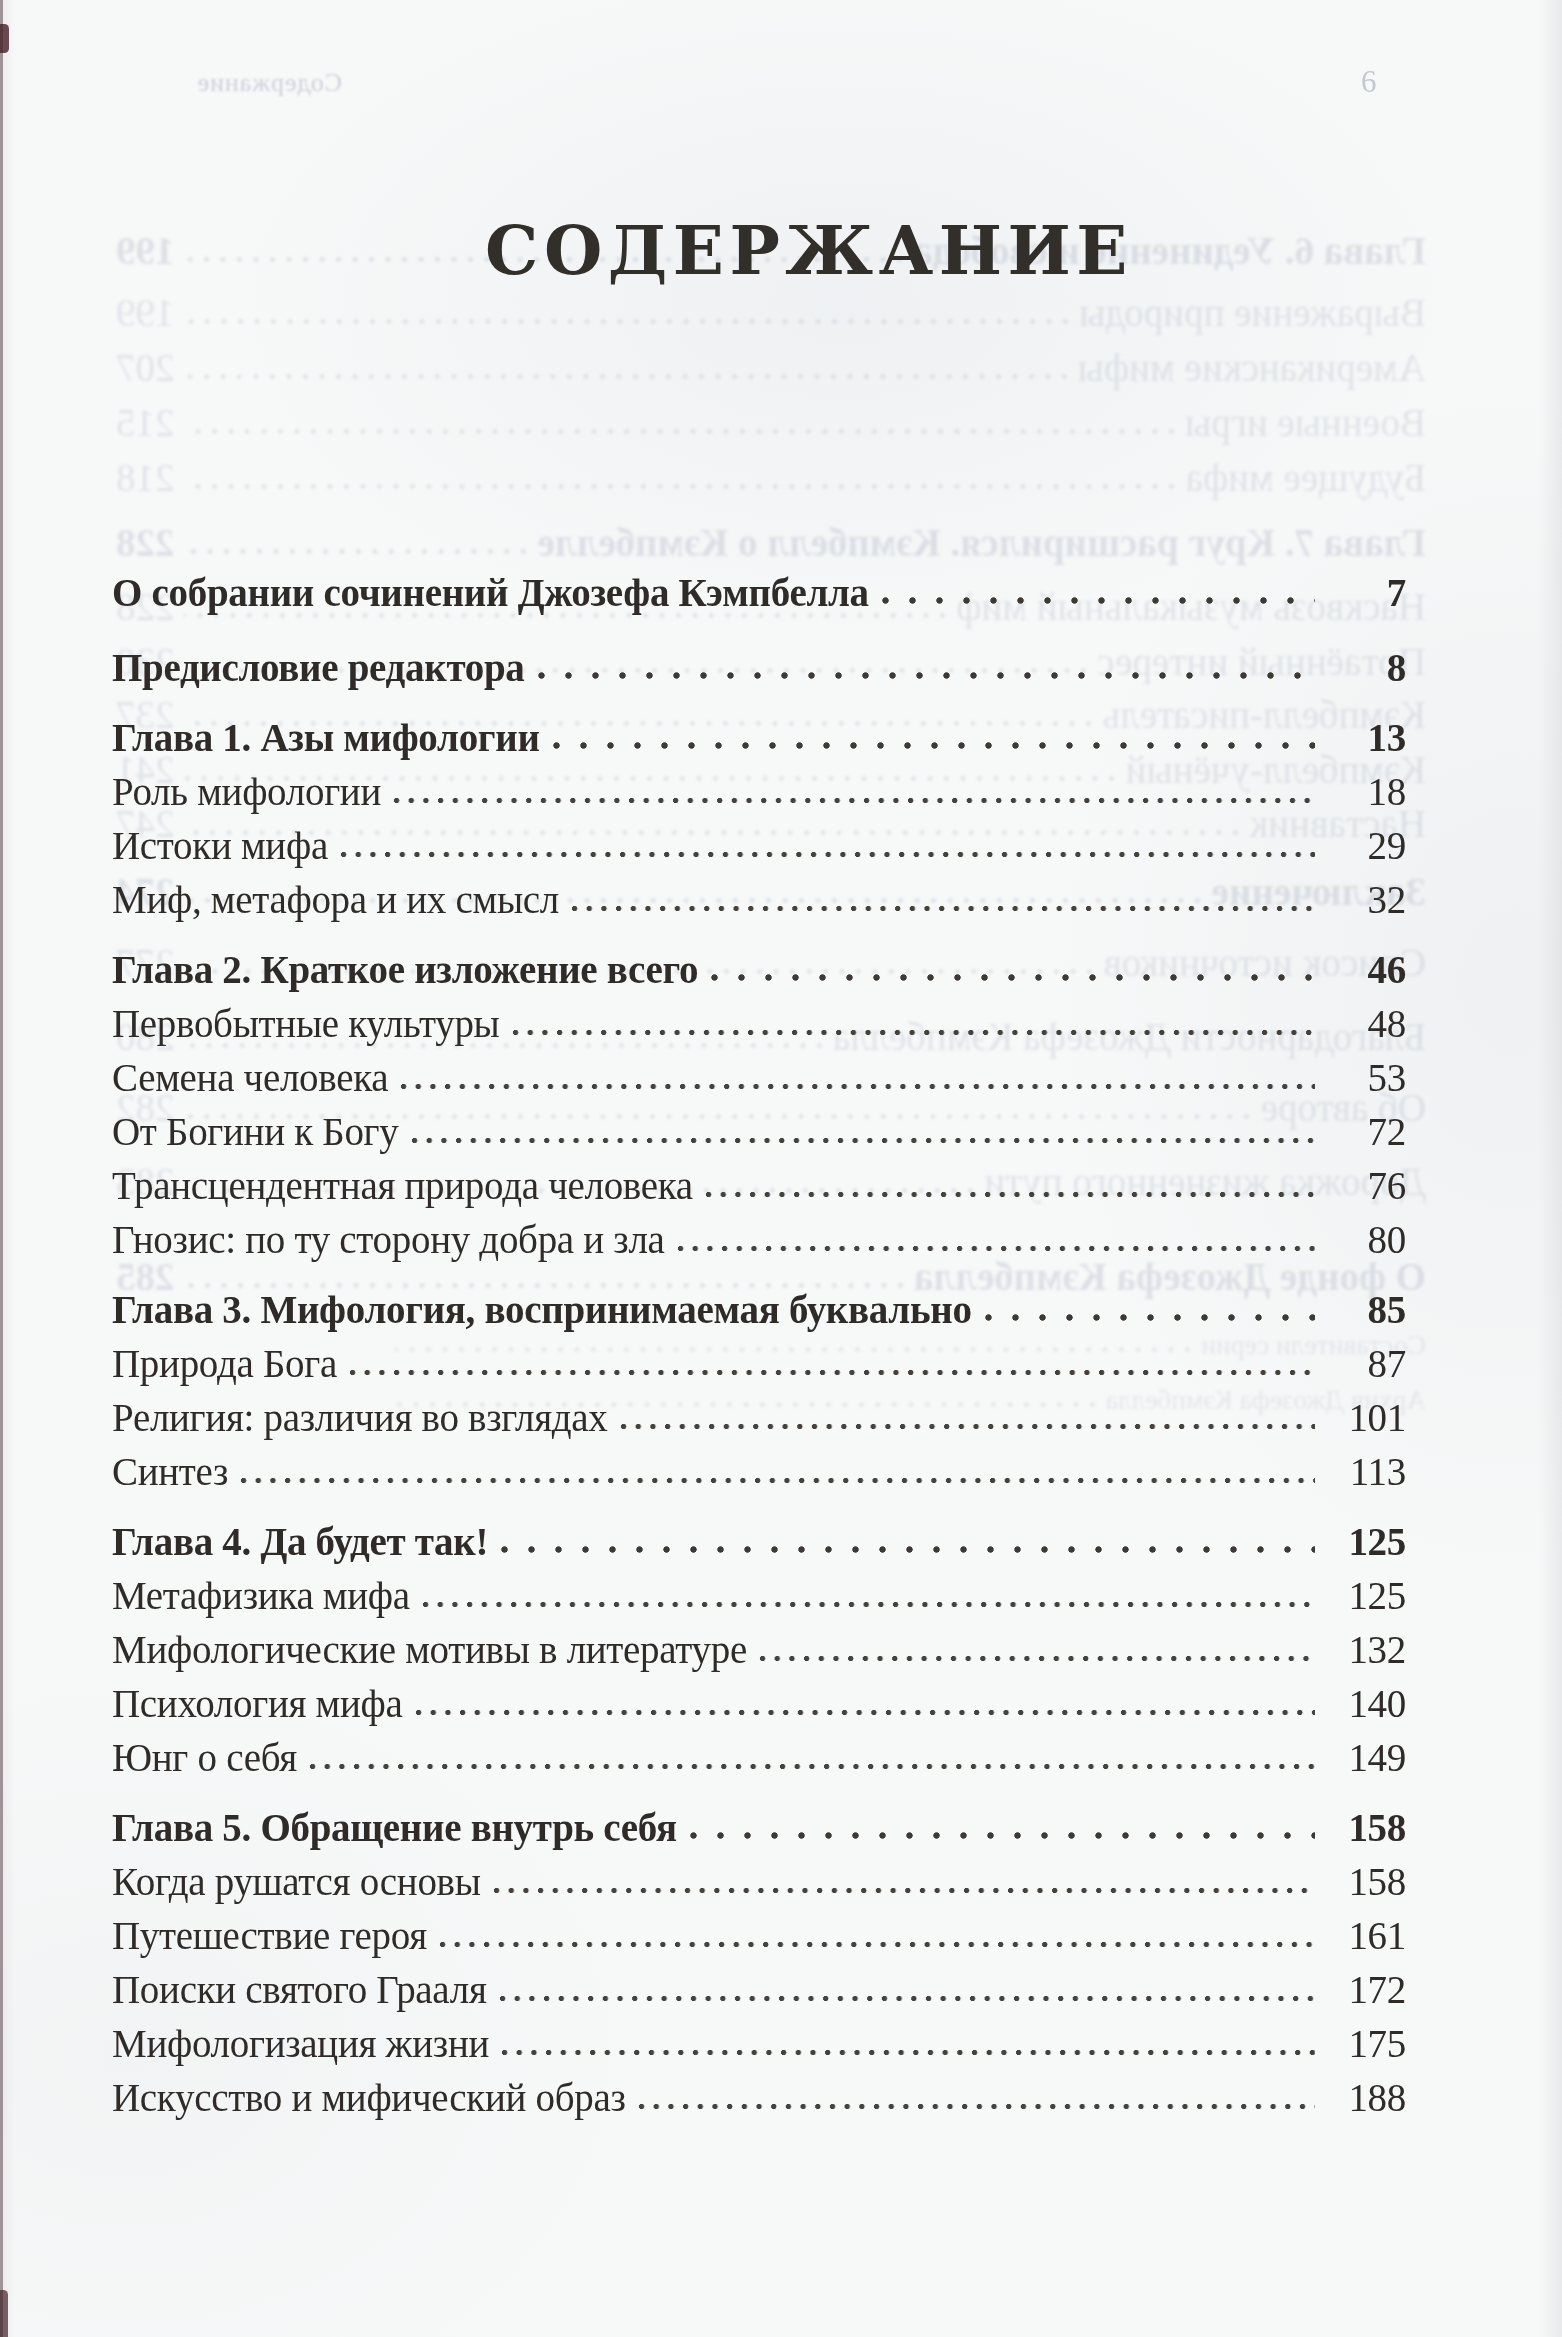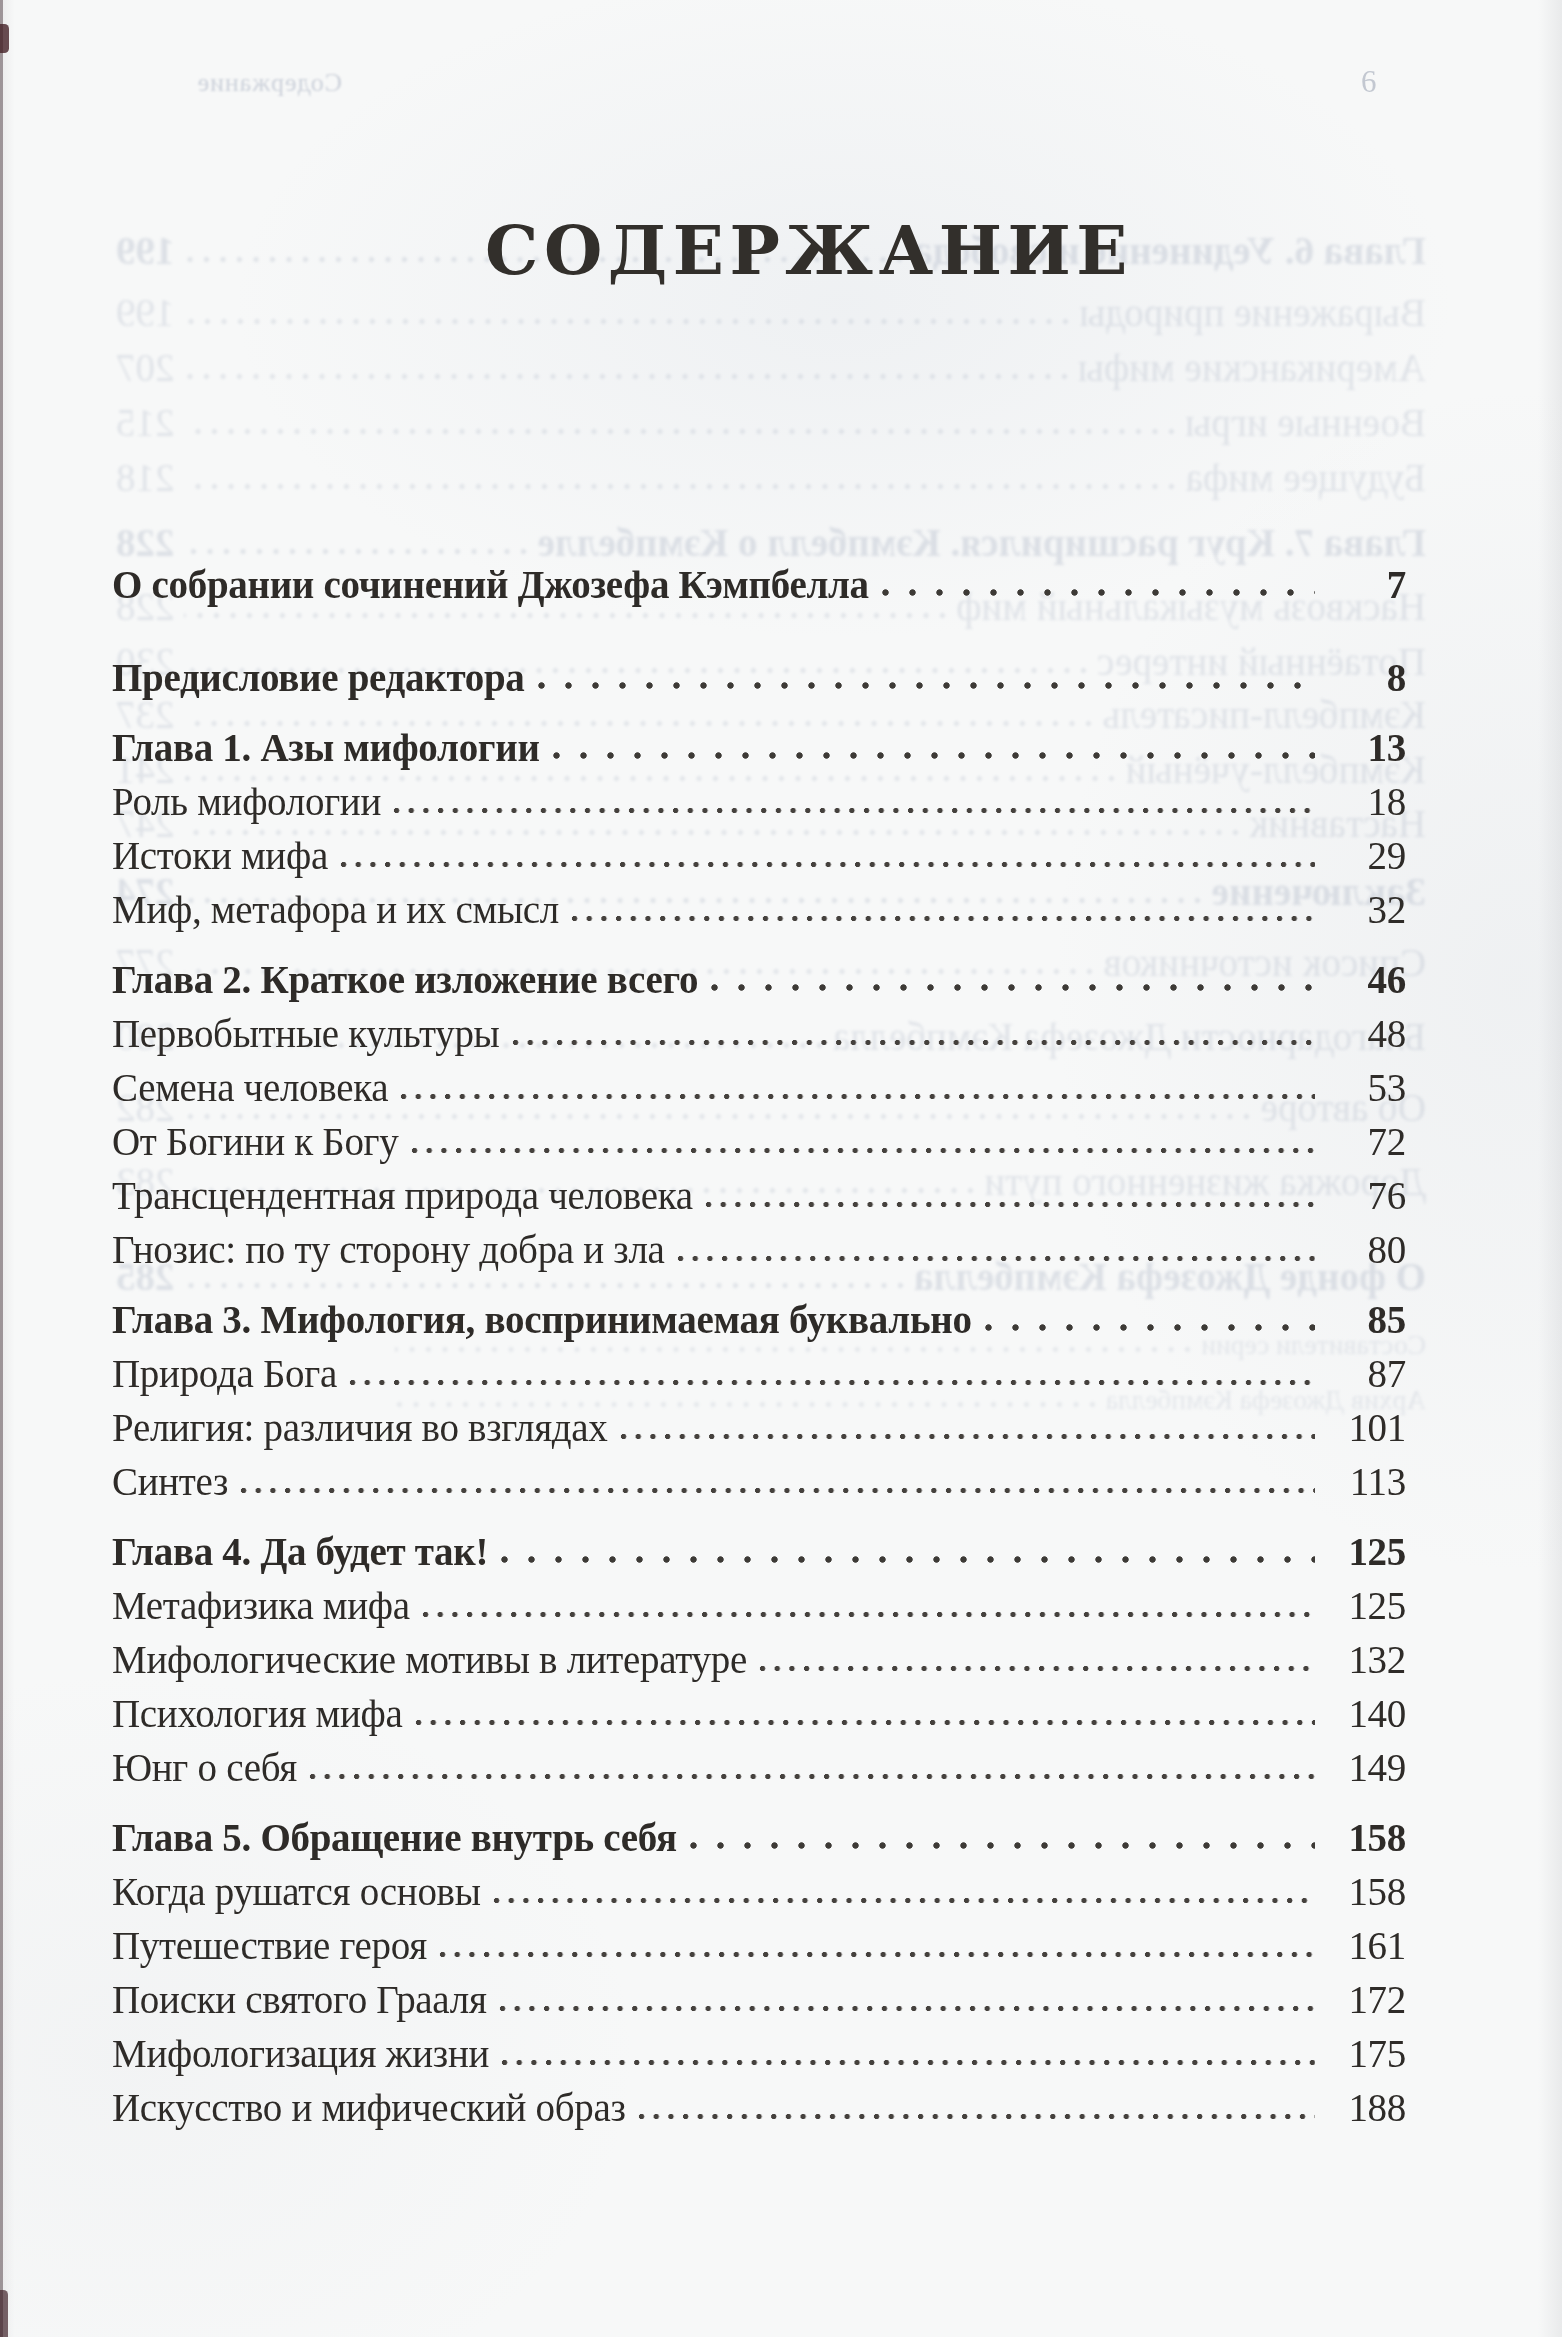--- a/index.html
+++ b/index.html
@@ -63,22 +63,22 @@
     flex:1;height:9.2px;margin:0 7.3px 0 11px;align-self:baseline;
     background-image:radial-gradient(circle at 4.6px 4.6px, #45413d 2.4px, rgba(0,0,0,0) 3px);
     background-size:14.7px 9.2px;background-repeat:repeat-x;background-position:left bottom;
   }
   .row .pagenum{min-width:84px;text-align:right;}
   .row.chapter{font-weight:bold;margin-top:16px;}
   .row.chapter .dots{
     background-image:radial-gradient(circle at 5.5px 5.5px, #3d3a36 2.8px, rgba(0,0,0,0) 3.6px);
     background-size:27px 11px;height:11px;
   }
-  .row:first-child{margin-top:6px;font-family:Liberation Serif, serif;}
-  .row:nth-child(2){margin-top:39px;}
+  .row:first-child{margin-top:14px;font-family:Liberation Serif, serif;}
+  .row:nth-child(2){margin-top:21px;}
 </style>
 </head>
 <body>
 
 <div class="page">
 
   <div class="edge-left"></div>
   <div class="speck-top"></div>
   <div class="speck-bottom"></div>
 

